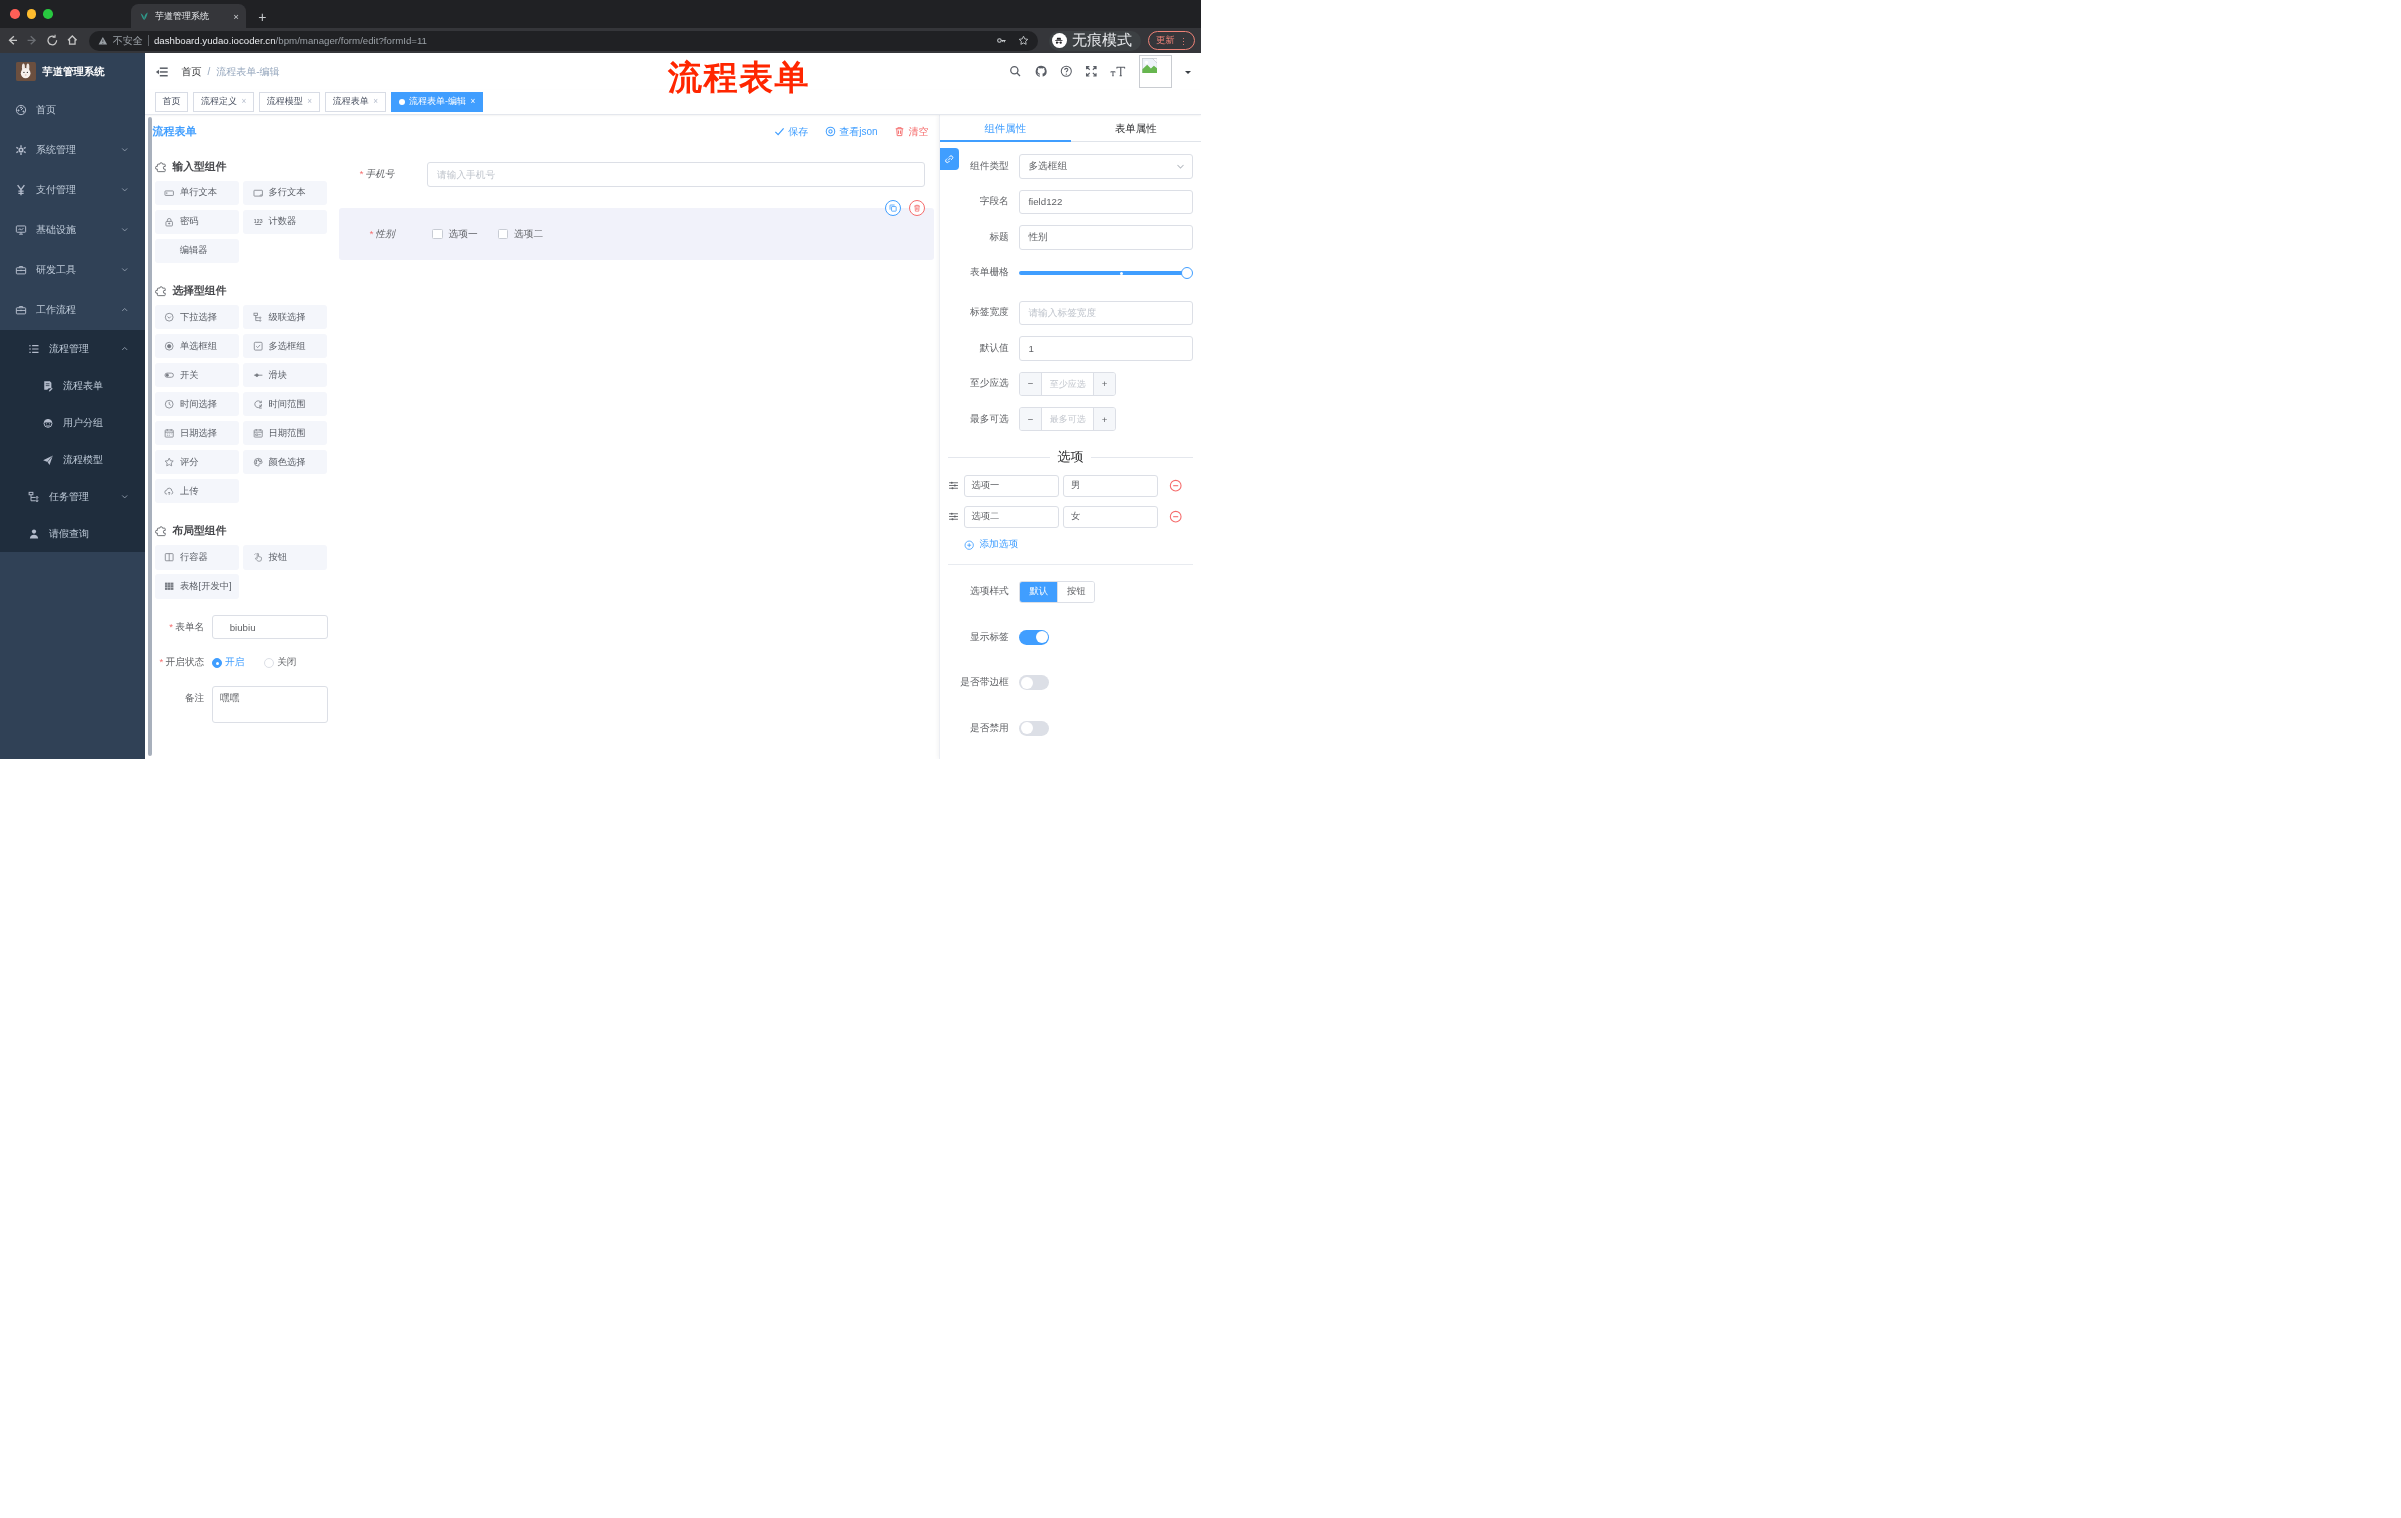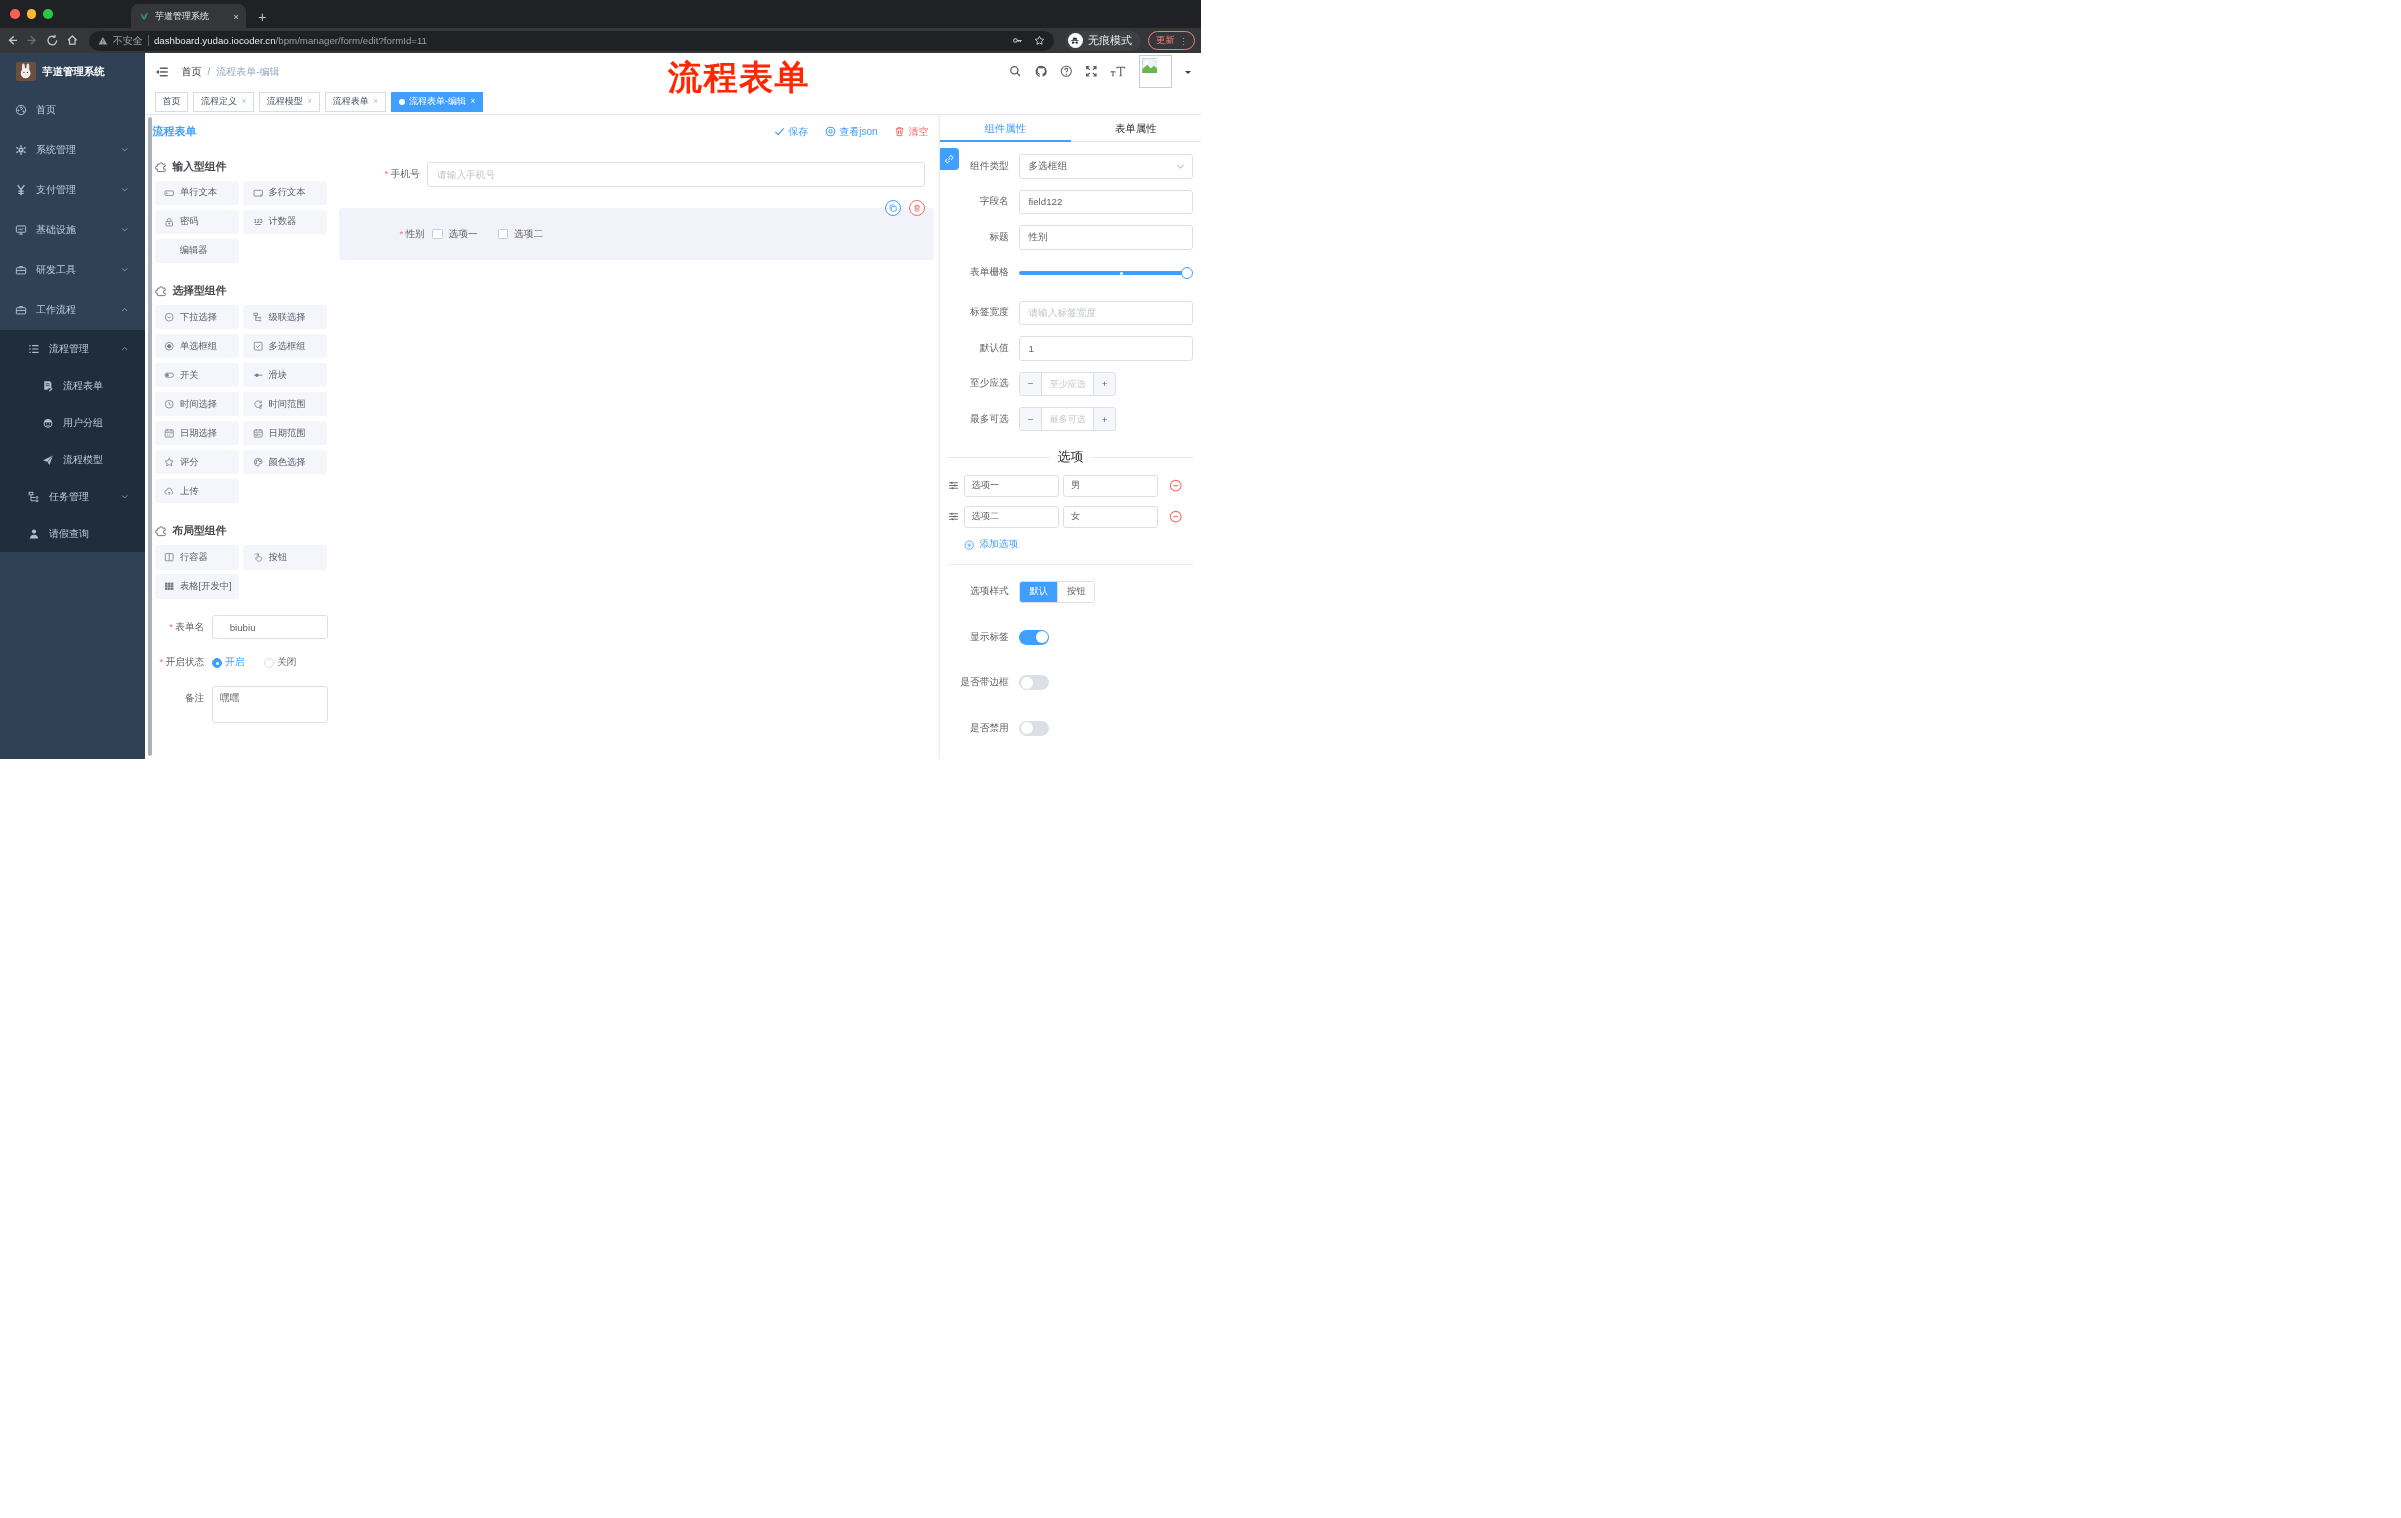--- a/index.html
+++ b/index.html
@@ -22,21 +22,21 @@
   .navic.dis { color:#6b6e73; }
   .urlbar { flex:1; height:20px; background:#202124; border-radius:10.4px; display:flex; align-items:center; padding:0 9px; gap:5.2px; margin:0 3px; }
   .warn { color:#9aa0a6; width:9.7px; height:9.7px; flex:none;}
   .sec { color:#9aa0a6; font-size:10px; }
   .url-sep { width:0.7px; height:10.4px; background:#5f6368; }
   .url { font-size:9.7px; color:#e8eaed; flex:1; white-space:nowrap; overflow:hidden;}
   .url .path { color:#9aa0a6; }
   .urlic { width:11px; height:11px; color:#c7cacd; flex:none; margin-left:6px;}
   .incog { height:20px; background:#3c4043; border-radius:10.4px; display:flex; align-items:center; gap:5.2px; padding:0 9px 0 3px; }
   .incog-circle { width:15px; height:15px; background:#fff; border-radius:50%; display:flex; align-items:center; justify-content:center; color:#202124;}
-  .incog-label { color:#e8eaed; font-size:11px; white-space:nowrap;}
+  .incog-label { color:#e8eaed; font-size:15px; white-space:nowrap;}
   .updbtn { height:18.6px; border:0.7px solid #ee8277; border-radius:9.7px; color:#ee8277; display:flex; align-items:center; gap:4.5px; padding:0 6.7px; font-size:9.3px; white-space:nowrap;}
   .dots3 { font-size:8.2px; letter-spacing:0; }
 
   
   .app { position:absolute; top:53px; left:0; right:0; bottom:0; display:flex; }
   .sidebar { width:145px; background:#304156; flex:none; display:flex; flex-direction:column; overflow:hidden;}
   .logo-row { height:37px; display:flex; align-items:center; gap:6.7px; padding-left:16.3px; }
   .logo-img { width:19.3px; height:19.3px; border-radius:2.2px; overflow:hidden; flex:none; background:#6b4f3f;}
   .app-title { color:#fff; font-size:10.4px; font-weight:bold; white-space:nowrap;}
   .menu-item { height:40px; display:flex; align-items:center; color:#bfcbd9; font-size:10px; position:relative; cursor:pointer;}
@@ -104,21 +104,21 @@
   .rdot.on { background:#409eff; border:0.7px solid #409eff; position:relative;}
   .rdot.on::after{content:""; position:absolute; left:3px; top:3px; width:3px;height:3px;border-radius:50%;background:#fff;}
   .rdot.off { background:#fff; border:0.7px solid #dcdfe6;}
   .radio .on-t { color:#409eff; } .radio .off-t { color:#606266; }
   .meta-ta { flex:1; height:37px; border:0.7px solid #dcdfe6; border-radius:3px; font-size:9.7px; color:#606266; padding:4.5px 7.4px; resize:none; font-family:inherit;}
   .meta-row.top { align-items:flex-start; } .meta-row.top .meta-lab{ padding-top:5.2px; }
 
   
   .canvas { flex:1; min-width:0; padding-top:14px; }
   .c-row { display:flex; align-items:center; }
-  .c-lab { width:93px; text-align:right; font-size:9.7px; color:#606266; padding-right:7.4px; flex:none; white-space:nowrap;}
+  .c-lab { width:93px; text-align:center; font-size:9.7px; color:#606266; padding-right:7.4px; flex:none; white-space:nowrap;font-style:italic;}
   .c-inp { width:498px; height:25px; border:0.7px solid #dcdfe6; border-radius:3px; font-size:9.7px; padding:0 9px; color:#606266; font-family:inherit;}
   .c-inp::placeholder, .meta-inp::placeholder { color:#bfc4cc; }
   .sel-block { position:relative; margin:21px 5.2px 0 5.2px; height:52px; background:#f1f2fa; border-radius:3px; display:flex; align-items:center; }
   .blk-btn { position:absolute; top:-8.2px; width:16.3px; height:16.3px; border-radius:50%; background:#fff; display:flex; align-items:center; justify-content:center; cursor:pointer;}
   .blk-btn svg { width:8.2px; height:8.2px; }
   .blk-btn.copy { right:33px; border:0.7px solid #409eff; color:#409eff;}
   .blk-btn.del { right:9px; border:0.7px solid #f56c6c; color:#f56c6c;}
   .ckitem { display:flex; align-items:center; gap:6px; margin-right:20px; font-size:9.7px; color:#606266;}
   .ckbox { width:10.4px; height:10.4px; border:0.7px solid #c8ccd4; border-radius:1.5px; background:#fff; flex:none;}
 

